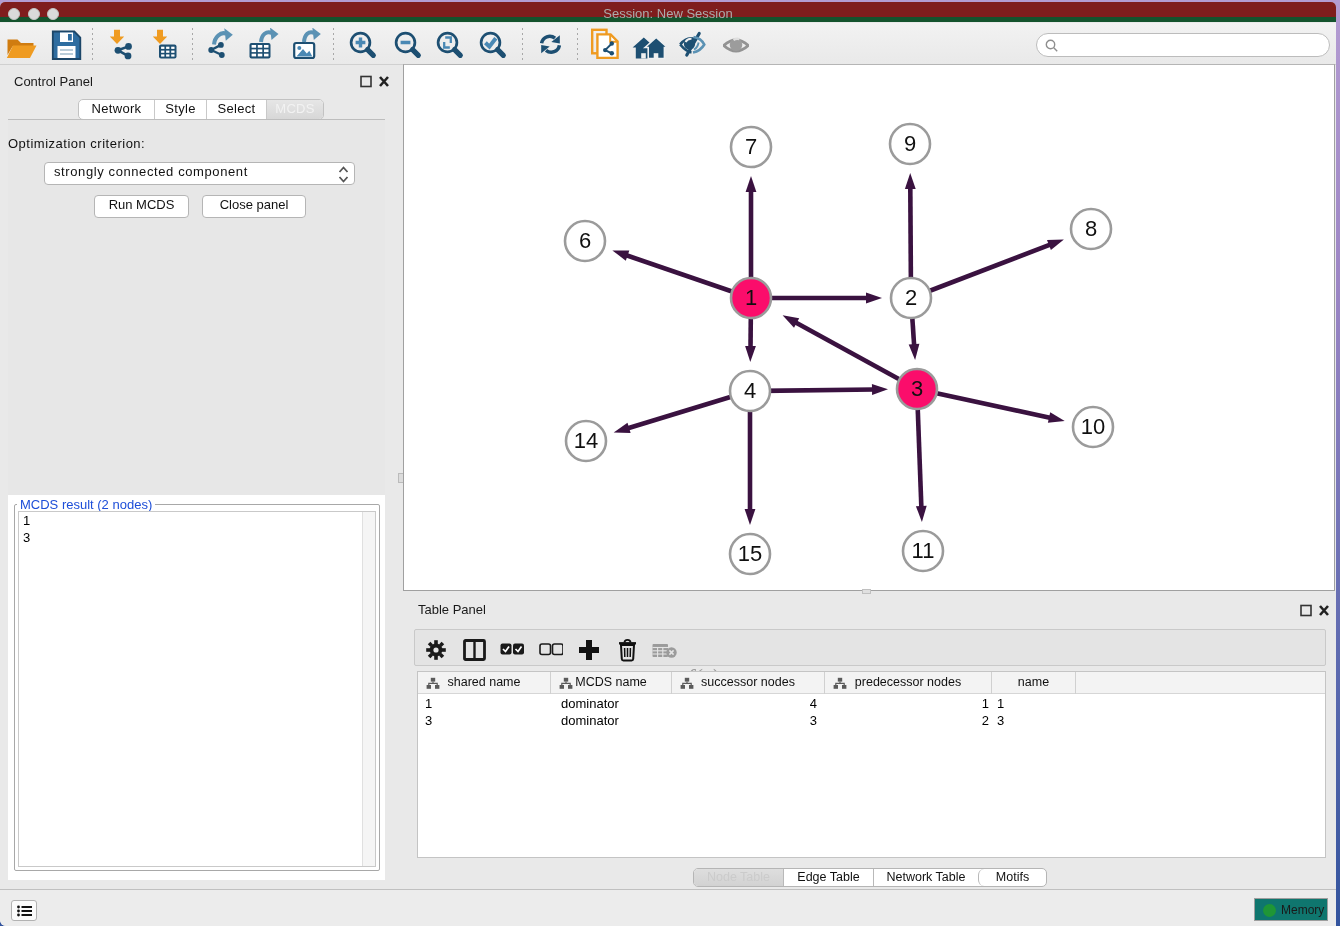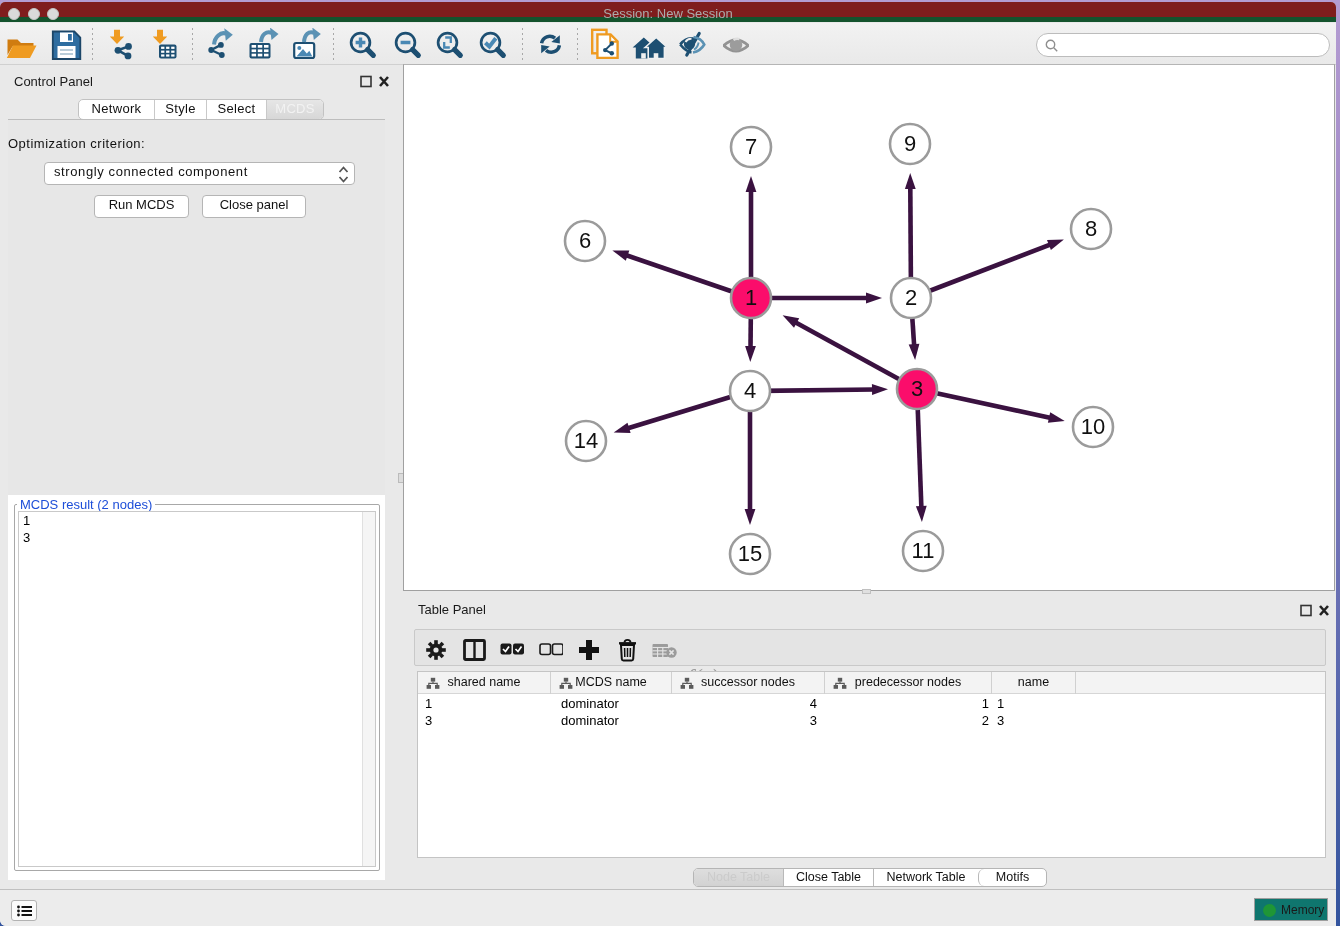--- a/index.html
+++ b/index.html
@@ -371,21 +371,21 @@
         <span style="position:absolute;left:7px;">3</span>
             <span style="position:absolute;left:143px;">dominator</span>
         <span style="position:absolute;left:254px;width:145px;text-align:right;">3</span>
         <span style="position:absolute;left:407px;width:164px;text-align:right;">2</span>
         <span style="position:absolute;left:579px;">3</span>
       </div>
     </div>
   </div>
   <div style="position:absolute;left:290px;top:272px;height:19px;border:1px solid #b5b5b5;border-radius:5px;background:#fff;display:flex;font-size:12.5px;color:#111;text-align:center;line-height:17px;overflow:hidden;">
     <div style="width:89px;background:linear-gradient(#dedede,#d2d2d2);color:#cbcbcb;">Node Table</div>
-    <div style="width:90px;border-left:1px solid #b9b9b9;">Close Table</div>
+    <div style="width:90px;border-left:1px solid #b9b9b9;">Edge Table</div>
     <div style="width:105px;border-left:1px solid #b9b9b9;">Network Table</div>
     <div style="width:68px;border-left:1px solid #b9b9b9;border-radius:6px;">Motifs</div>
   </div>
 </div>
 
   <div id="statusbar">
 
 <div style="position:absolute;left:11px;top:10px;width:26px;height:21px;background:#fbfbfb;border:1px solid #b2b2b2;border-radius:3px;">
   <svg style="position:absolute;left:5px;top:4px" width="15" height="12" viewBox="0 0 15 12">
     <g fill="#111">

